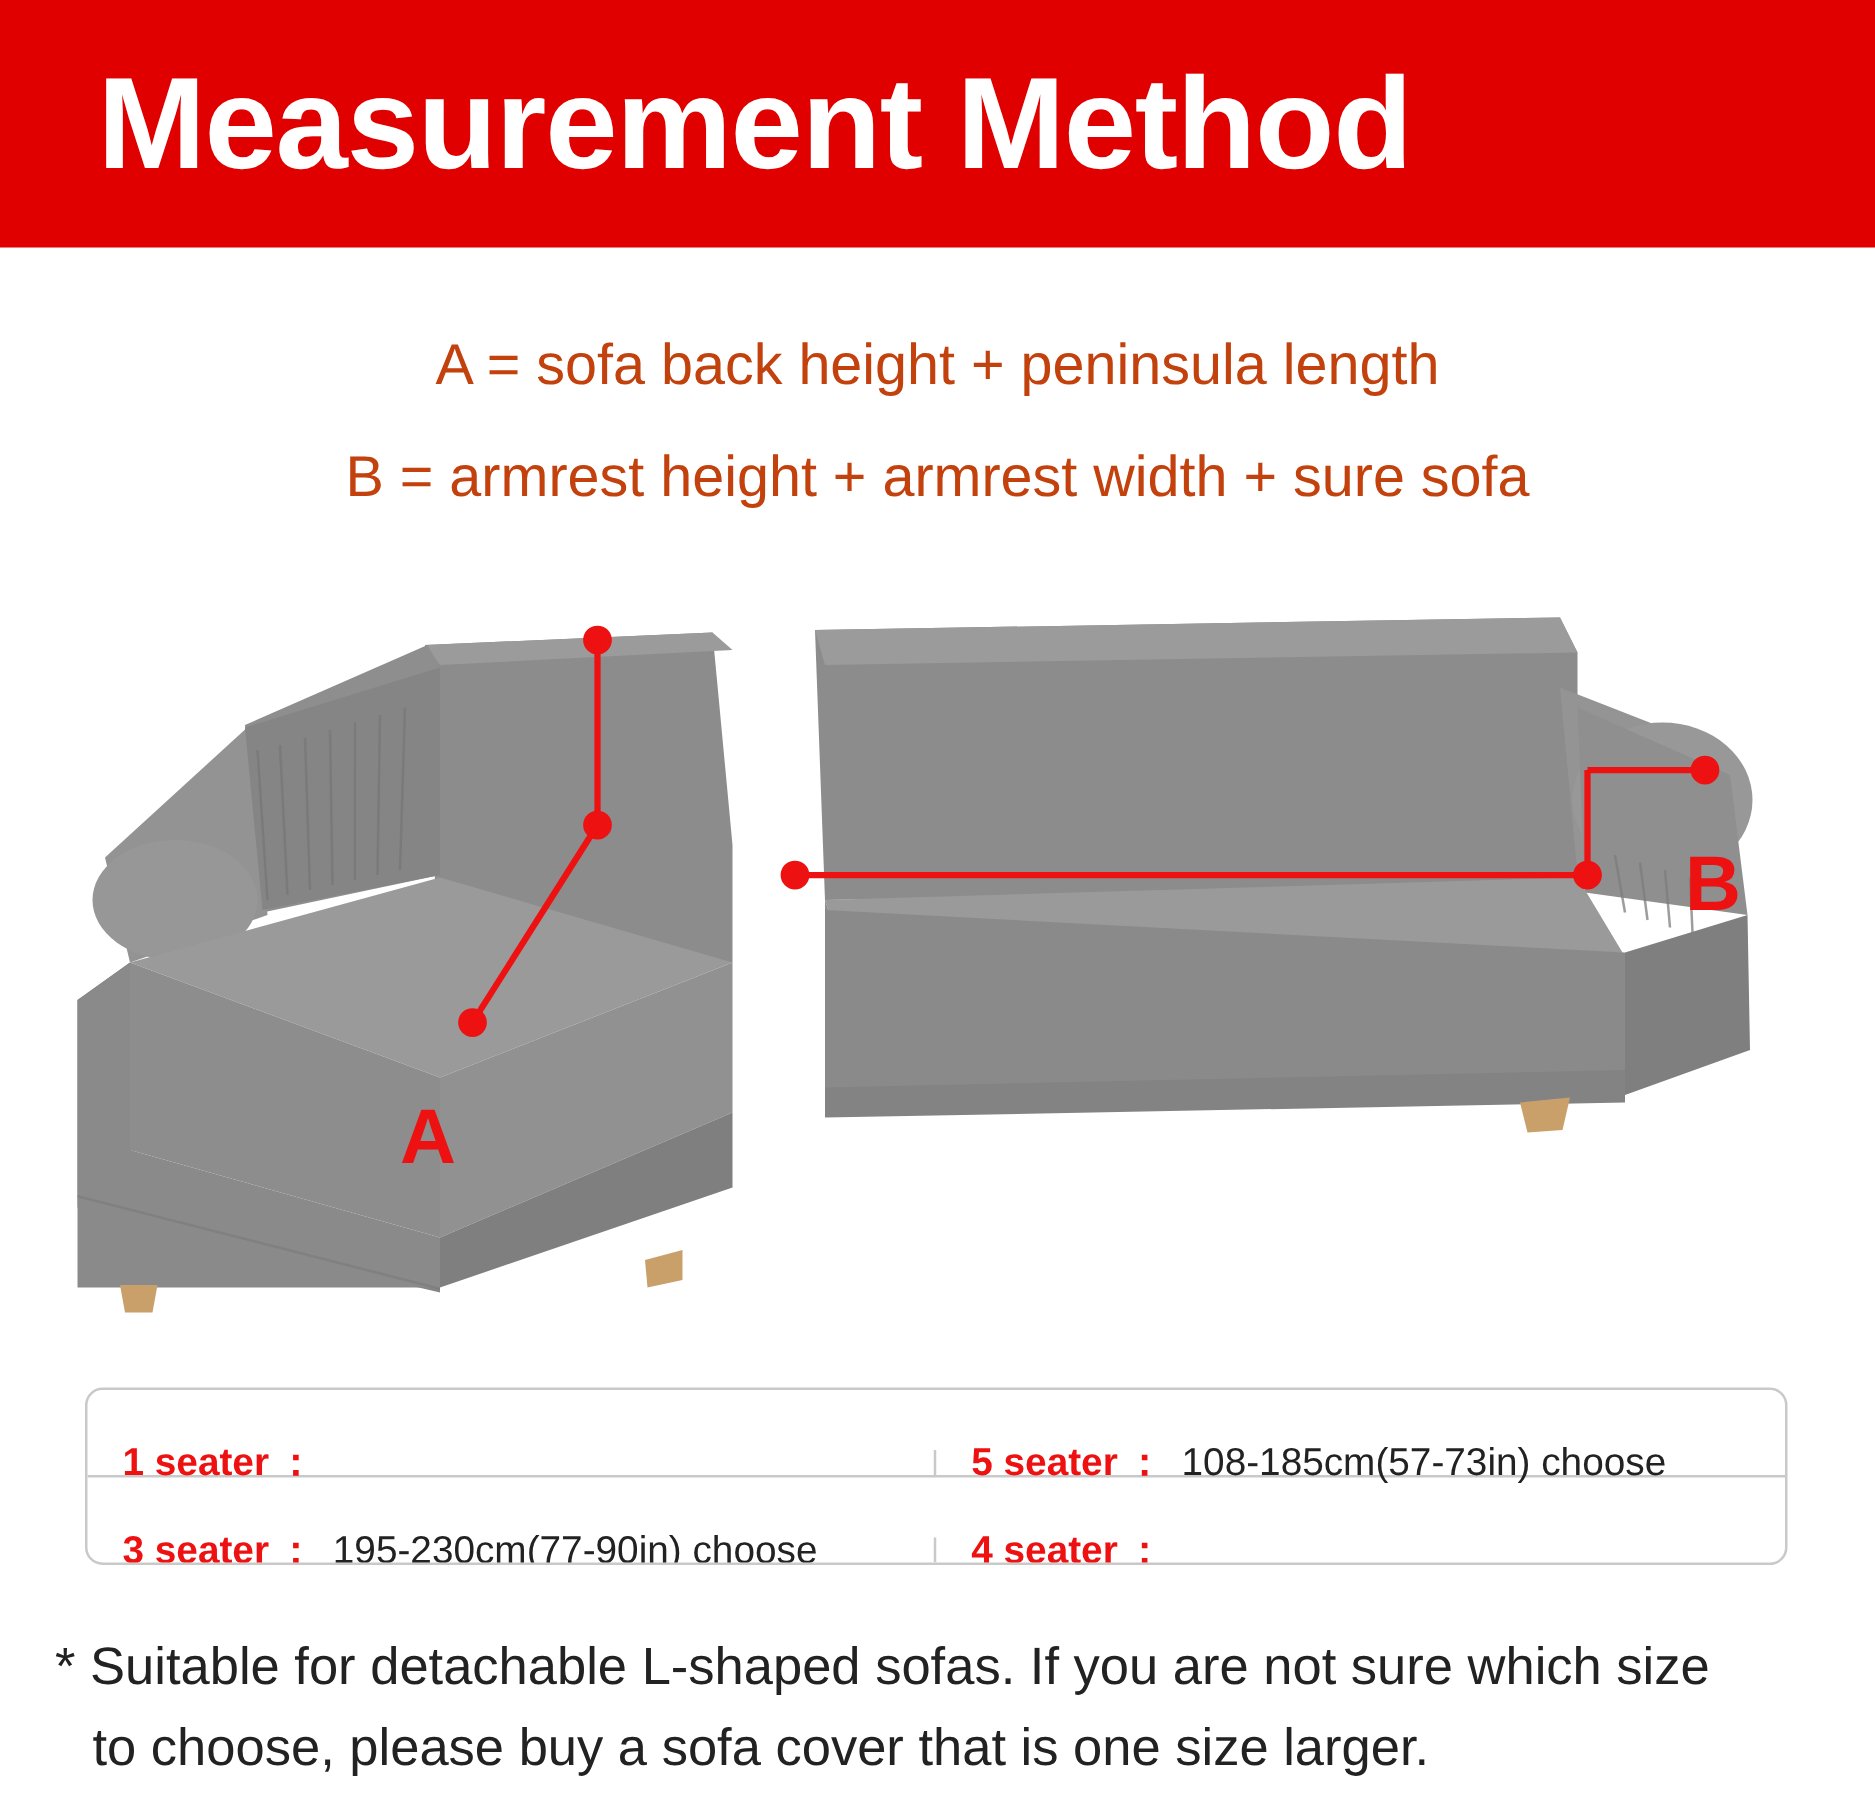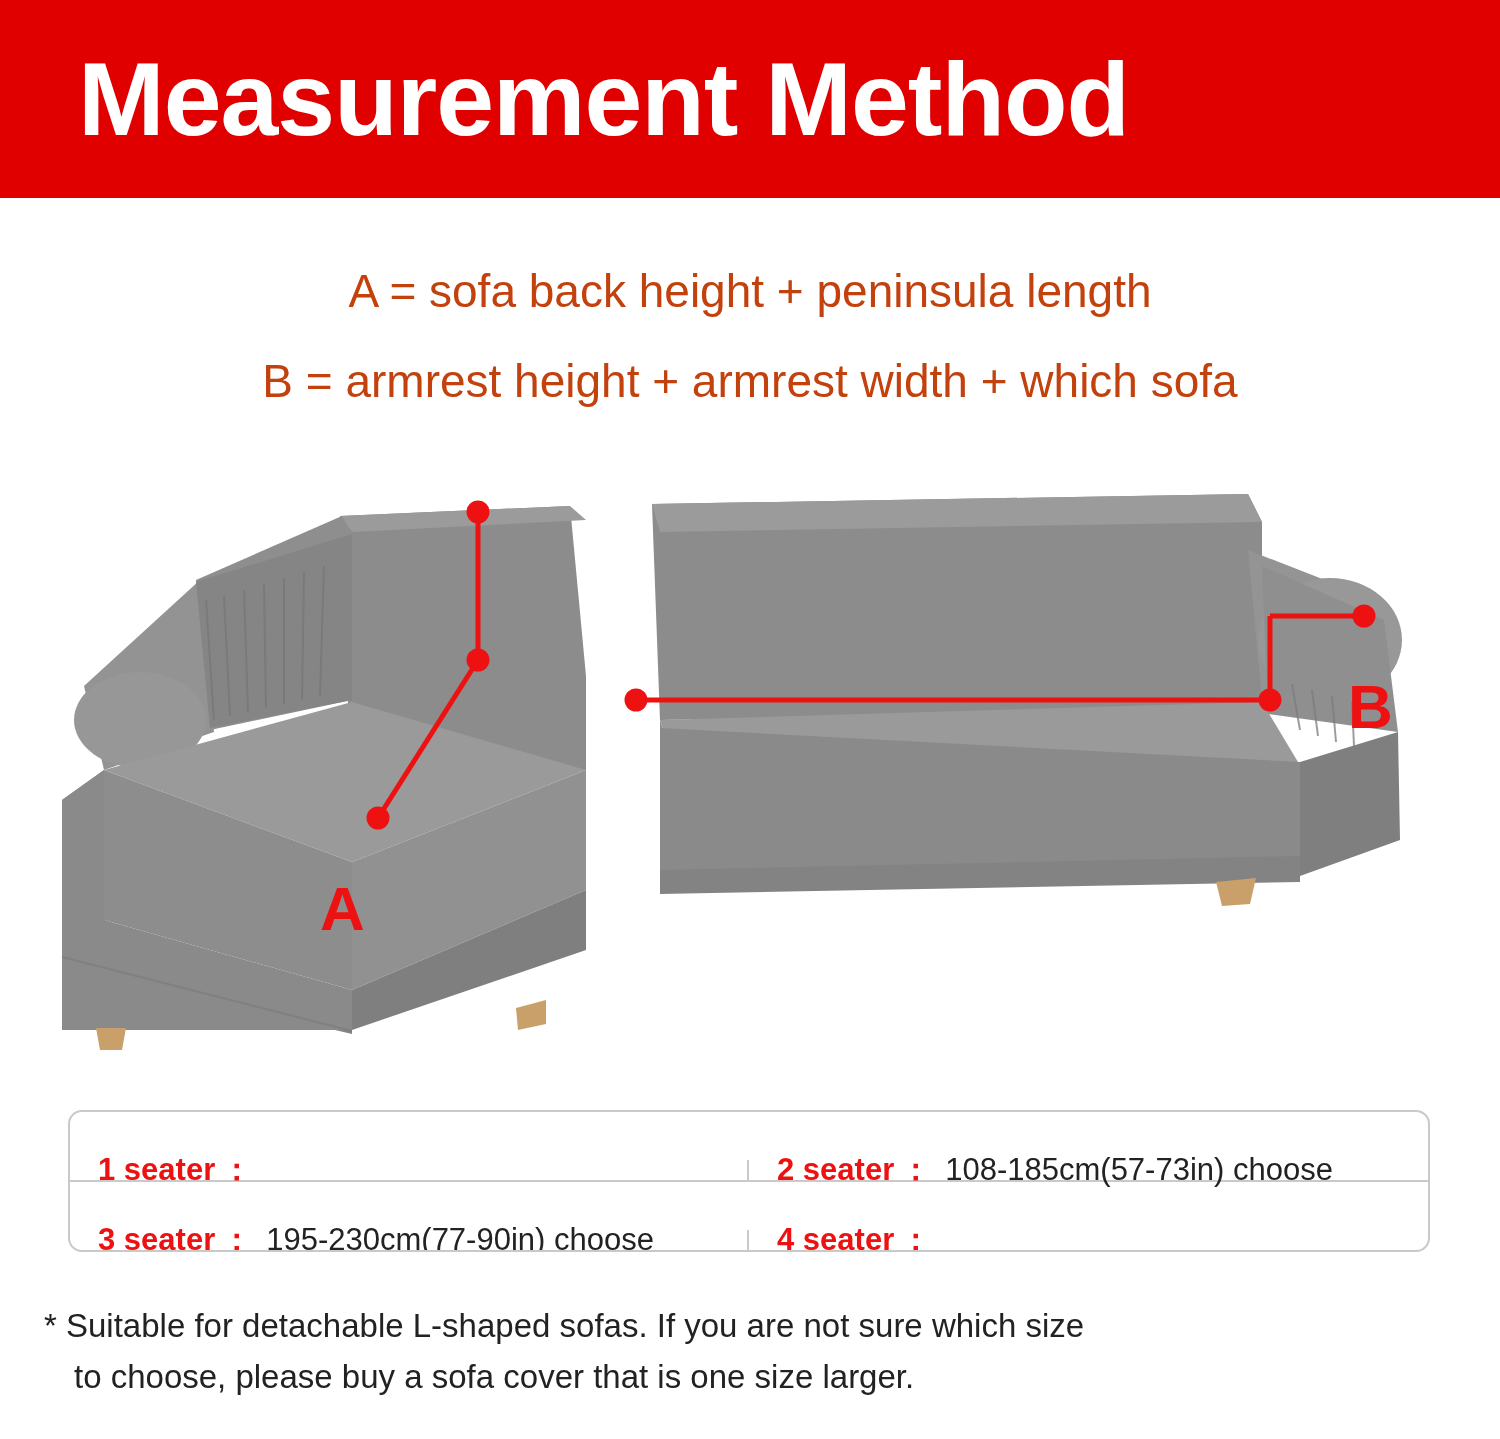--- a/index.html
+++ b/index.html
@@ -111,21 +111,21 @@
     font-weight: bold;
     margin-right: 14px;
   }
 
   
   .footnote {
     position: absolute;
     left: 44px;
     top: 1300px;
     width: 1420px;
-    font-size: 33px;
+    font-size: 42px;
     color: #222222;
     line-height: 1.55;
   }
   .footnote .fn-line {
     display: block;
   }
   .footnote .fn-line.indent {
     padding-left: 30px;
   }
 </style>
@@ -133,21 +133,21 @@
 <body>
 
 <div class="page">
 
   <div class="header-band">
     <div class="header-title">Measurement Method</div>
   </div>
 
   <div class="formulas">
     <div class="formula">A = sofa back height + peninsula length</div>
-    <div class="formula">B = armrest height + armrest width + which sofa</div>
+    <div class="formula">B = armrest height + armrest width + sure sofa</div>
   </div>
 
   <div class="illustration">
     <svg width="1500" height="600" viewBox="0 0 1500 600" xmlns="http://www.w3.org/2000/svg">
 
       <g>
 
         <path d="M340 46 L570 36 L586 206 L586 300 L352 330 Z" fill="#8c8c8c"></path>
 
         <path d="M340 46 L570 36 L586 50 L352 62 Z" fill="#9b9b9b"></path>
@@ -236,21 +236,21 @@
     </svg>
   </div>
 
   <div class="size-table">
     <div class="size-row">
       <div class="size-cell left">
         <span class="seater-label">1 seater</span>
           <span class="seater-colon">：</span>
       </div>
       <div class="size-cell">
-        <span class="seater-label">2 seater</span>
+        <span class="seater-label">5 seater</span>
           <span class="seater-colon">：</span>
           <span>108-185cm(57-73in) choose</span>
       </div>
     </div>
     <div class="size-row">
       <div class="size-cell left">
         <span class="seater-label">3 seater</span>
           <span class="seater-colon">：</span>
           <span>195-230cm(77-90in) choose</span>
       </div>

